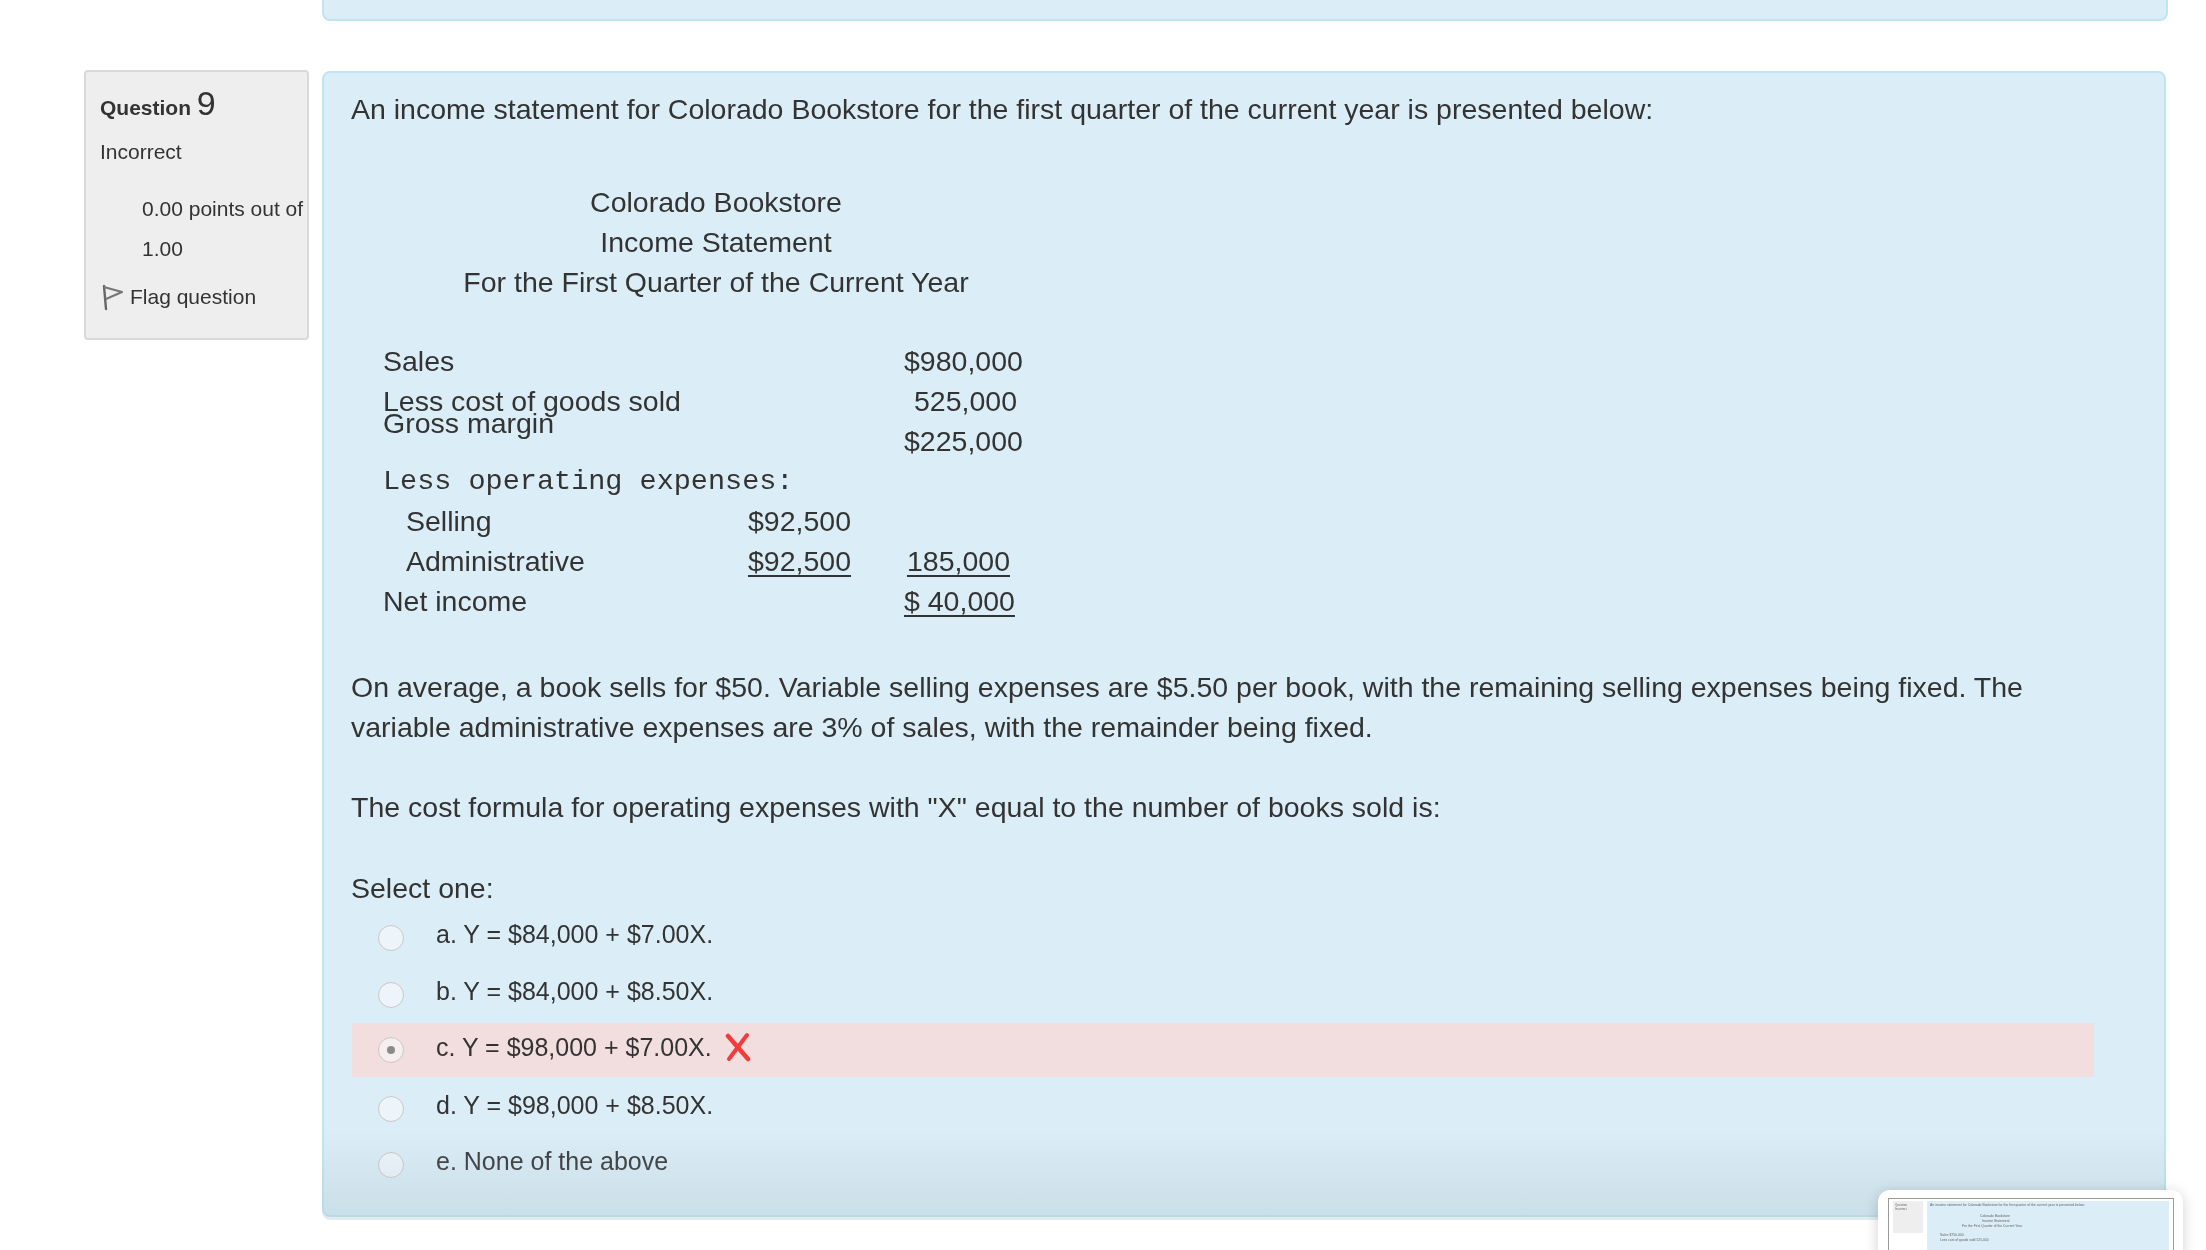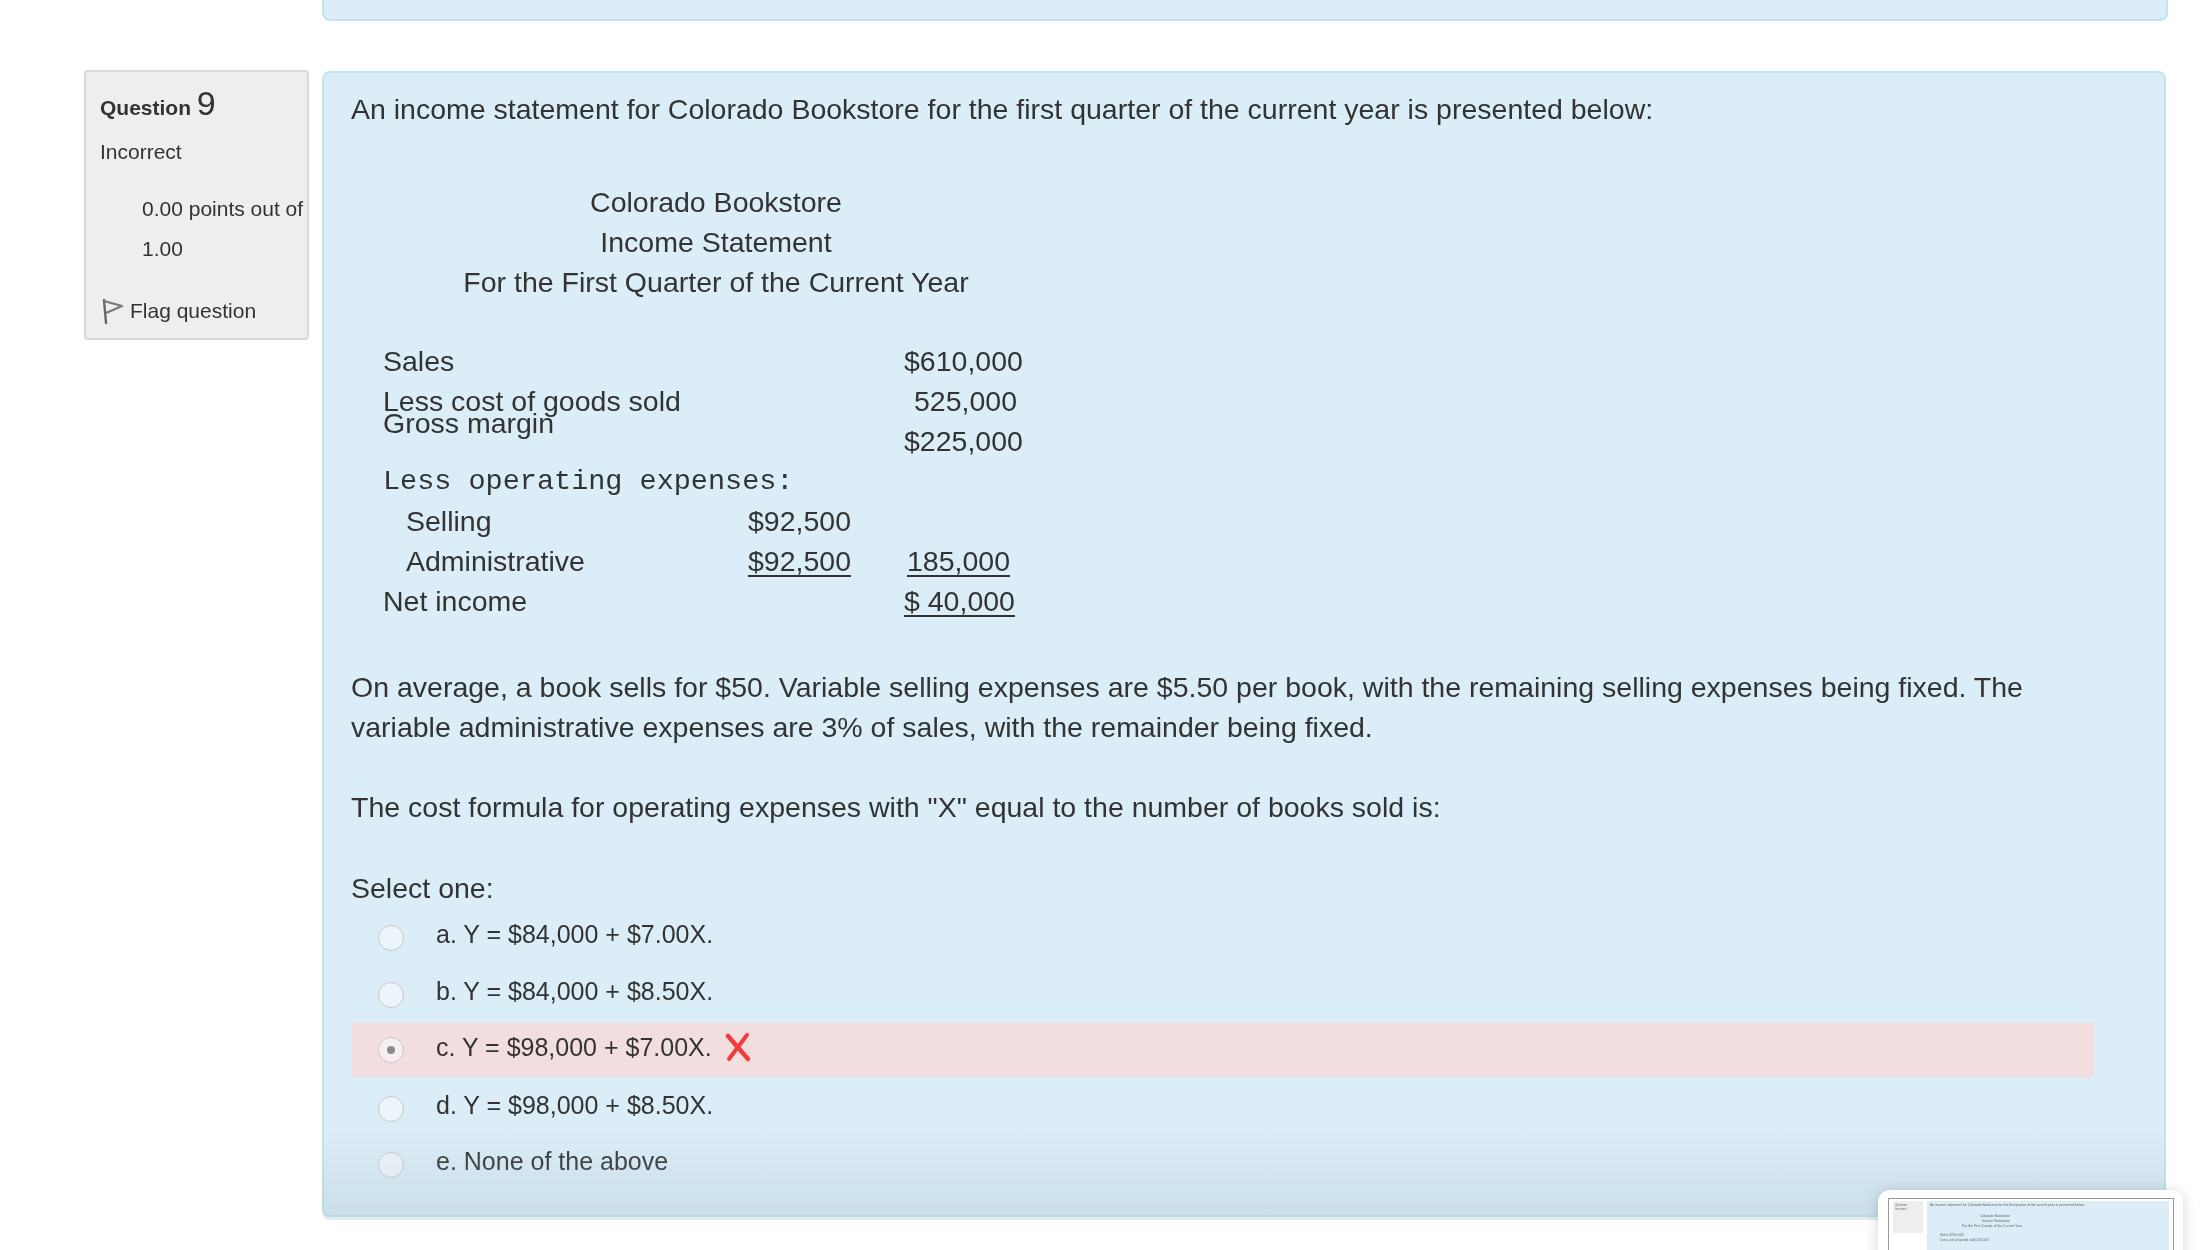--- a/index.html
+++ b/index.html
@@ -14,21 +14,21 @@
   }
   .info {
     position:absolute; left:84px; top:70px; width:225px; height:270px;
     background:#eeeeee; border:2px solid #d9d9d9; border-radius:4px;
     box-sizing:border-box; padding:14px 0 0 14px;
   }
   .info .qno { font-size:21px; font-weight:bold; line-height:34px; }
   .info .qno .num { font-size:34px; font-weight:normal; }
   .info .state { font-size:21px; margin-top:12px; line-height:30px; }
   .info .grade { font-size:21px; margin-top:22px; line-height:40px; width:190px;margin-left:42px; }
-  .info .flag { font-size:21px; margin-top:28px; display:flex; align-items:center; cursor:pointer; }
+  .info .flag { font-size:21px; margin-top:14px; display:flex; align-items:center; cursor:pointer; }
   .info .flag svg { margin-right:6px; }
   .main {
     position:absolute; left:322px; top:71px; width:1844px; height:1146px;
     background:#dbedf6; border:2px solid #bfe6ef; border-radius:8px; box-sizing:border-box;
   }
   .txt { position:absolute; font-size:28.5px; white-space:nowrap; }
   .center { text-align:center; width:600px; }
   .right { text-align:right; }
   .u { text-decoration:underline; text-underline-offset:4px; }
   .opt-row { position:absolute; left:28px; width:1742px; height:54px; }
@@ -77,21 +77,21 @@
 </div>
 
 <div class="main">
   <div class="txt" style="left:27px; top:20px;">An income statement for Colorado Bookstore for the first quarter of the current year is presented below:</div>
 
   <div class="txt center" style="left:92px; top:113px;">Colorado Bookstore</div>
   <div class="txt center" style="left:92px; top:153px;">Income Statement</div>
   <div class="txt center" style="left:92px; top:193px;">For the First Quarter of the Current Year</div>
 
   <div class="txt" style="left:59px; top:272px;">Sales</div>
-  <div class="txt right" style="left:580px; width:113px; top:272px;">$610,000</div>
+  <div class="txt right" style="left:580px; width:113px; top:272px;">$980,000</div>
 
   <div class="txt" style="left:59px; top:312px;">Less cost of goods sold</div>
   <div class="txt right" style="left:580px; width:113px; top:312px;">525,000</div>
 
   <div class="txt" style="left:59px; top:334px;">Gross margin</div>
   <div class="txt right" style="left:580px; width:113px; top:352px;">$225,000</div>
 
   <div class="txt" style="left:59px; top:392px;font-family:Liberation Mono, monospace;">Less operating expenses:</div>
 
   <div class="txt" style="left:82px; top:432px;">Selling</div>

